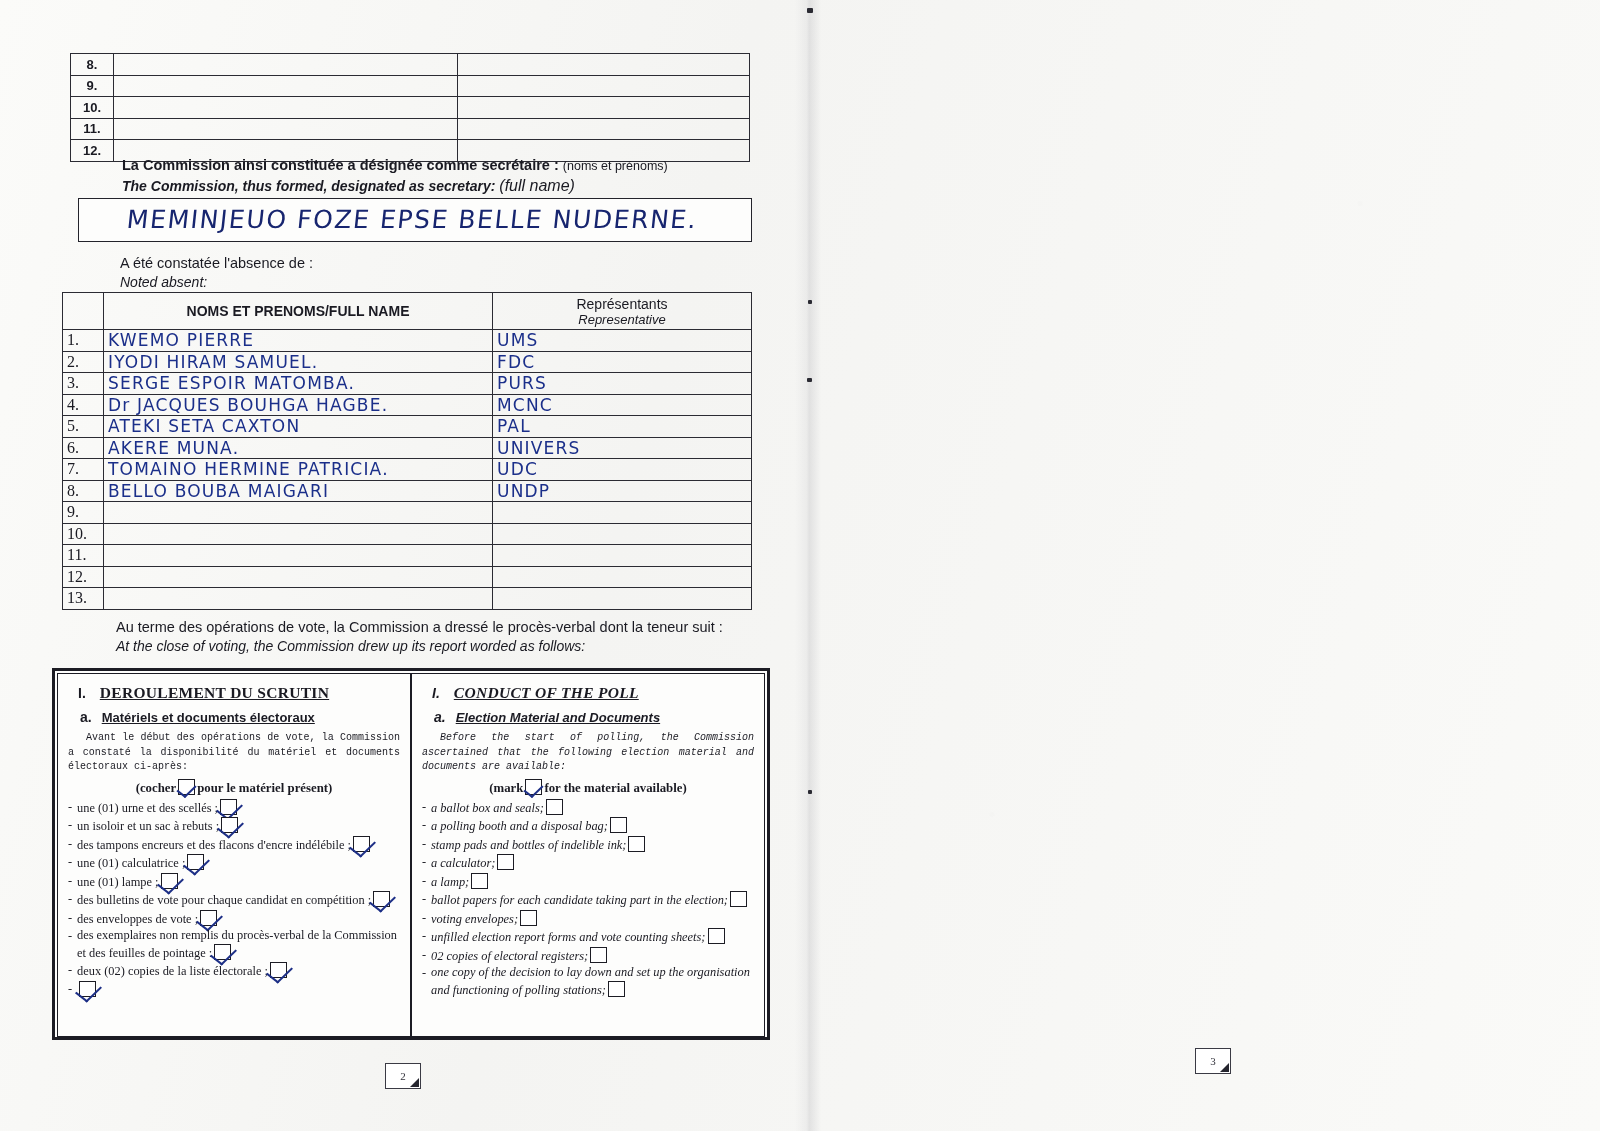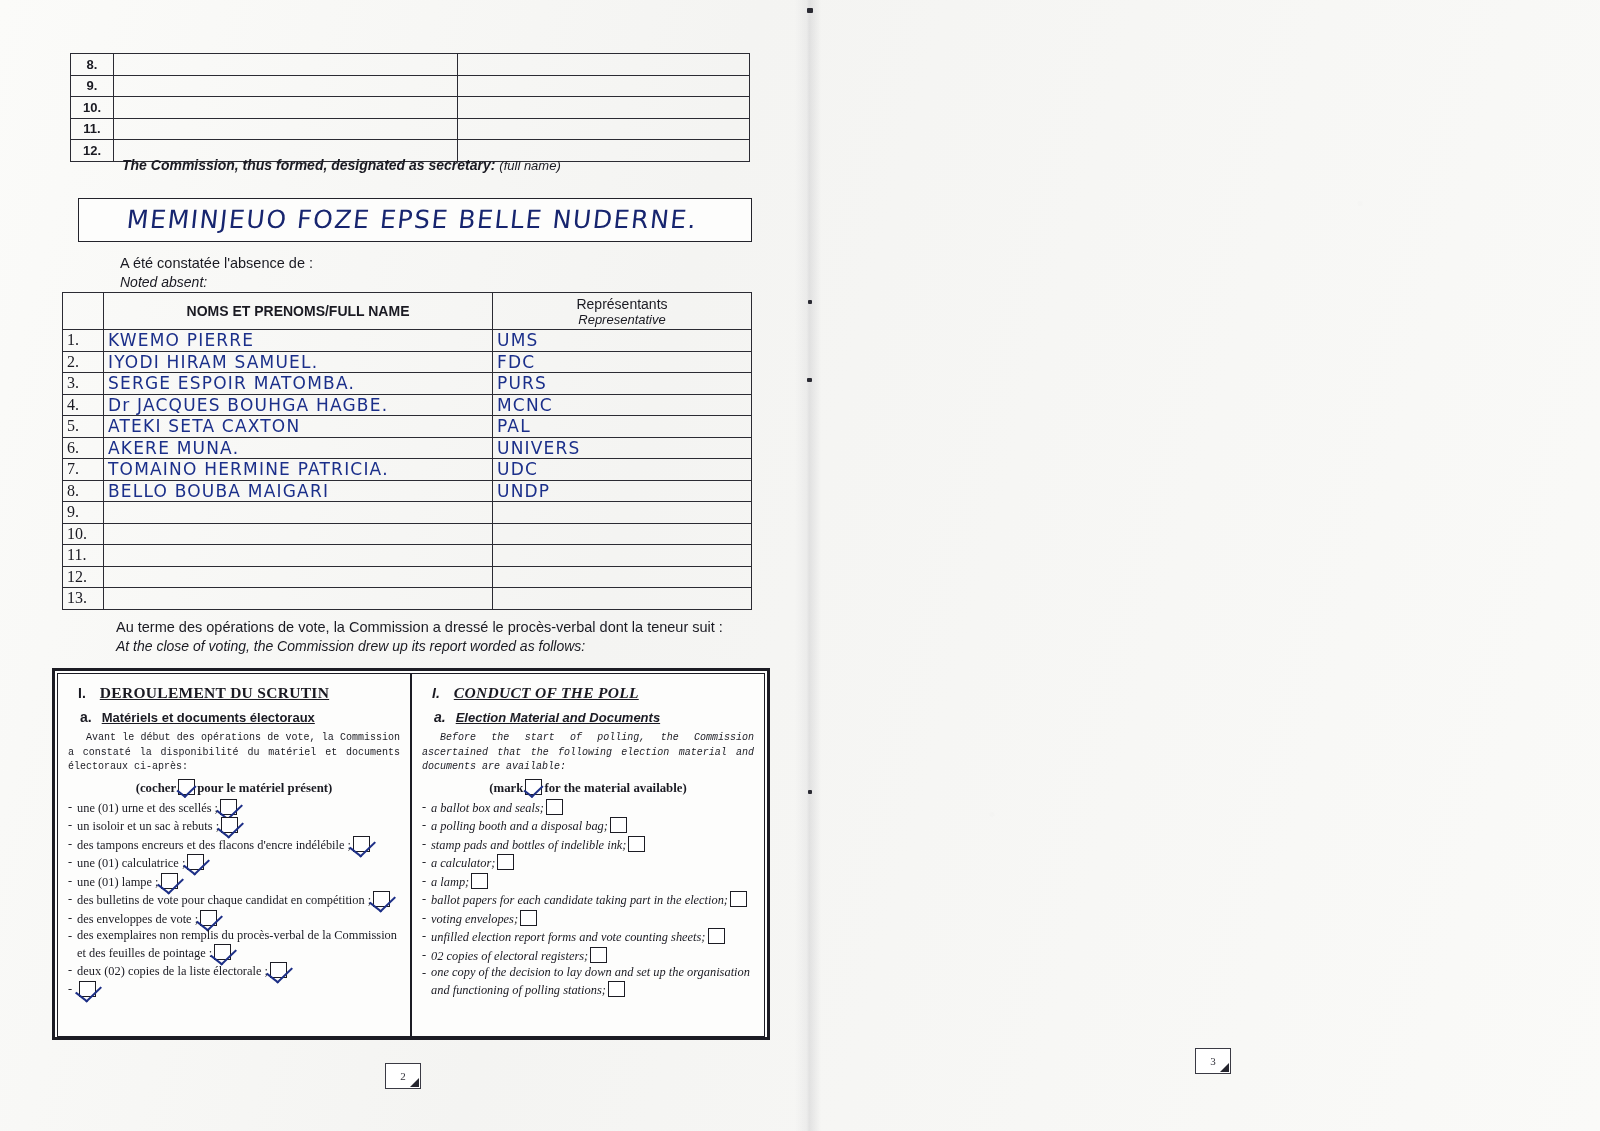--- a/index.html
+++ b/index.html
@@ -29,21 +29,21 @@
           font-family:"Liberation Sans",sans-serif;}
   .hw{font-family:"DejaVu Sans",sans-serif;color:#1b2f8a;font-size:17px;
       letter-spacing:1.2px;font-weight:500;transform:skewX(-4deg);}
   
   #topTable{position:absolute;left:70px;top:53px;width:680px;}
   #topTable td{height:20.5px;}
   .c2{width:335px;} .c3{}
   .lbl-fr{font-family:"Liberation Sans",sans-serif;font-weight:bold;font-size:14.5px;}
   .lbl-fr .small{font-weight:normal;font-size:12.5px;}
   .lbl-en{font-family:"Liberation Sans",sans-serif;font-weight:bold;font-style:italic;font-size:14px;}
-  .lbl-en .small{font-weight:normal;font-size:13px;font-style:italic;}
+  .lbl-en .small{font-weight:normal;font-size:16px;font-style:italic;}
   #secrLabel{position:absolute;left:122px;top:156px;width:640px;line-height:19px;}
   #secrBox{position:absolute;left:78px;top:198px;width:672px;height:42px;
            border:1.6px solid #23232b;background:#fdfdfc;}
   #secrBox .val{position:absolute;left:48px;top:6px;font-family:"DejaVu Sans",sans-serif;
       color:#17256f;font-size:25px;letter-spacing:1.6px;transform:skewX(-6deg);white-space:nowrap;}
   #absent{position:absolute;left:120px;top:254px;line-height:19px;}
   #nameTable{position:absolute;left:62px;top:292px;width:690px;}
   #nameTable .hdr td{height:36px;text-align:center;vertical-align:middle;}
   #nameTable td{height:20.5px;}
   .hdr-nom{font-family:"Liberation Sans",sans-serif;font-weight:bold;font-size:14px;}
@@ -126,20 +126,22 @@
         </tr>
         <tr>
           <td class="numcol">12.</td>
           <td class="c2"></td>
           <td class="c3"></td>
         </tr>
       </tbody>
   </table>
 
   <div id="secrLabel">
+    <div class="lbl-fr"><span>La Commission ainsi constituée a désignée comme secrétaire :</span>
+      <span class="small">(noms et prénoms)</span></div>
     <div class="lbl-en"><span>The Commission, thus formed, designated as secretary:</span>
       <span class="small">(full name)</span></div>
   </div>
 
   <div id="secrBox">
     <span class="val">MEMINJEUO FOZE EPSE BELLE NUDERNE.</span>
   </div>
 
   <div id="absent">
     <div class="lbl-fr" style="font-weight:normal;">A été constatée l'absence de :</div>

